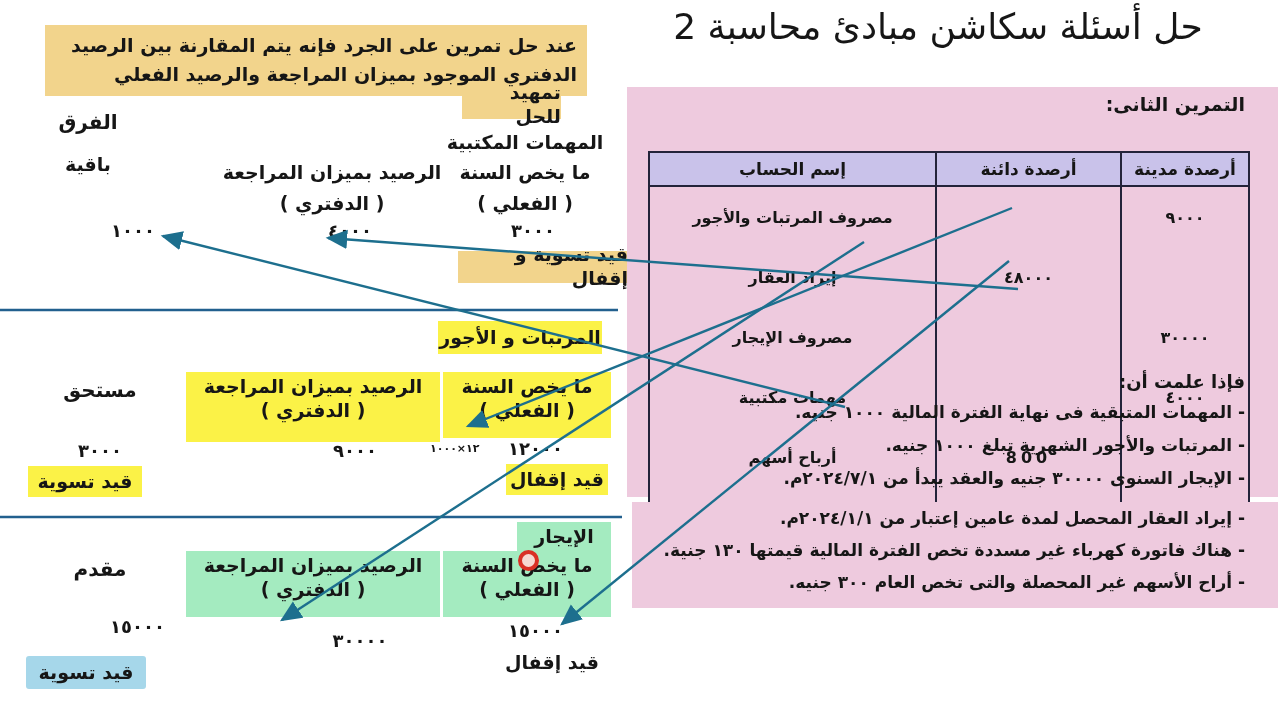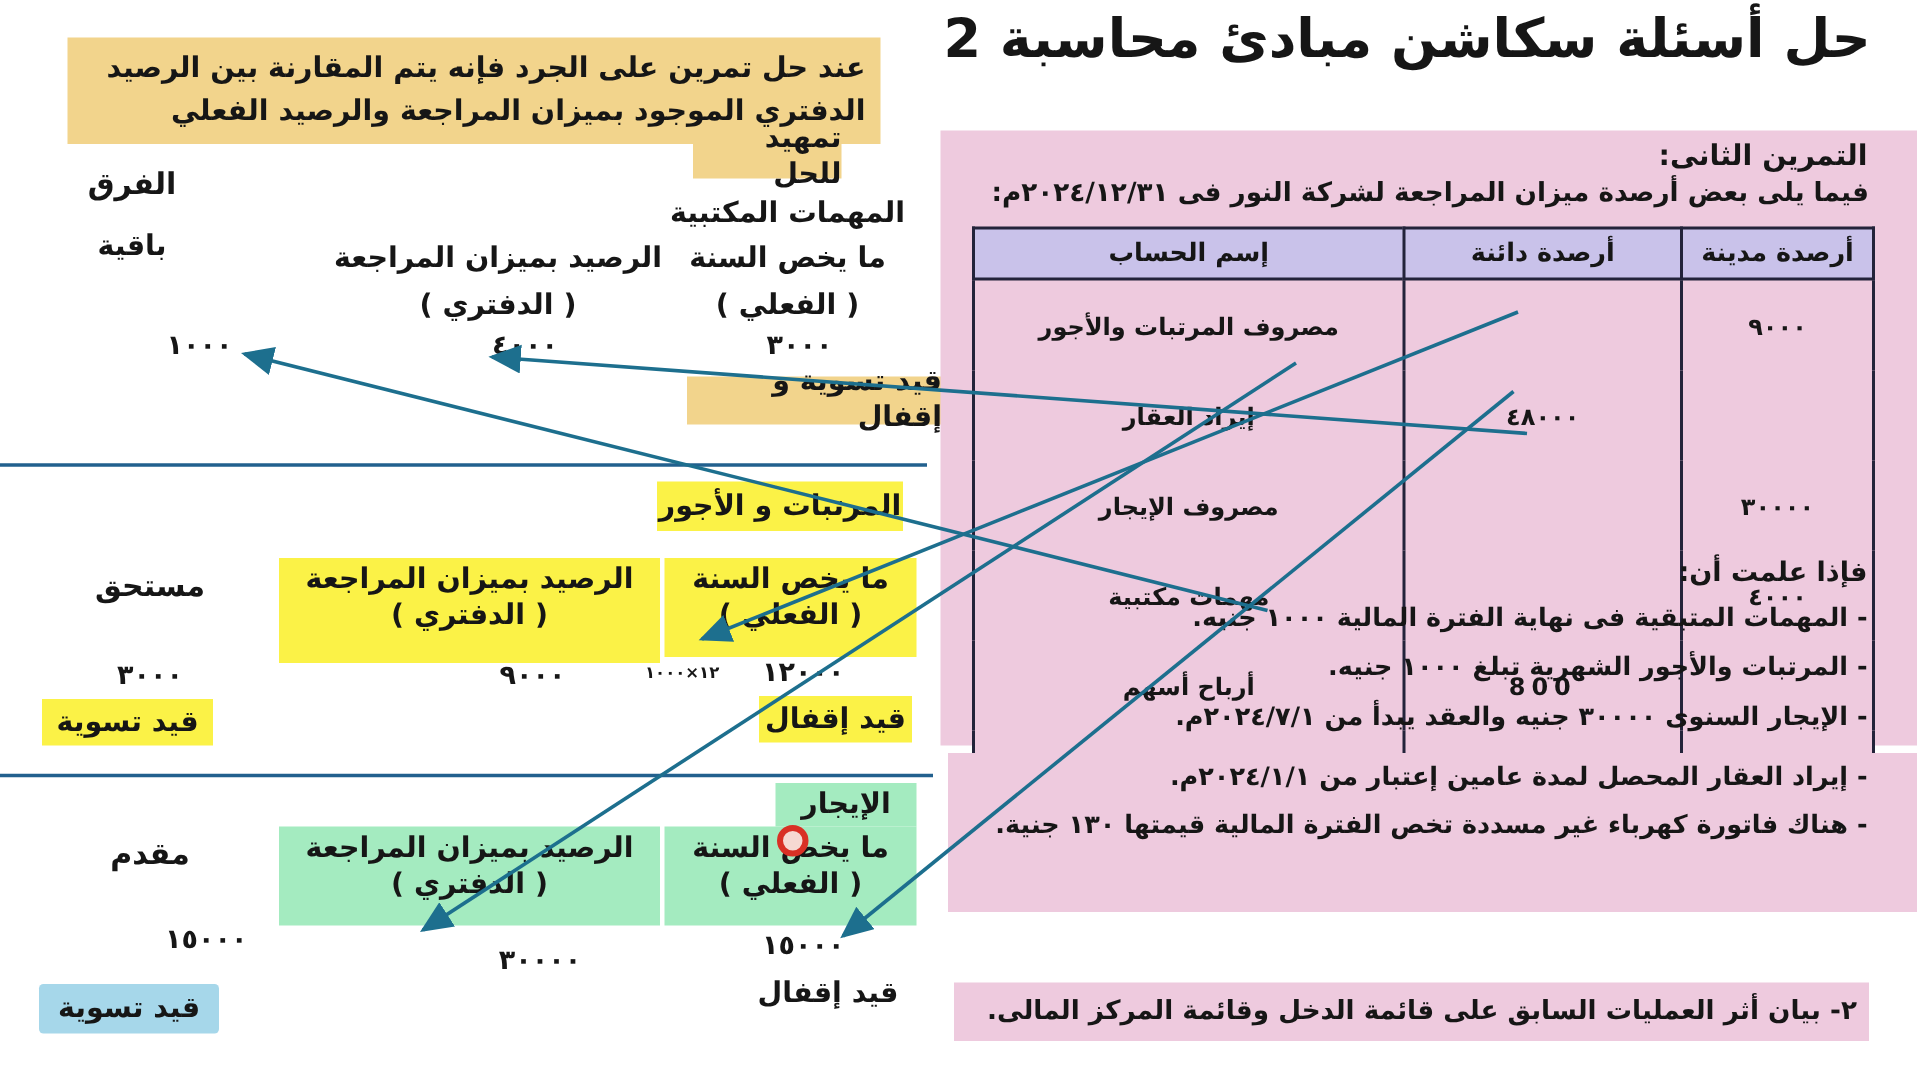--- a/index.html
+++ b/index.html
@@ -1,20 +1,20 @@
 <!DOCTYPE html>
 <html lang="ar" style="--pink: #eecade; --lavender: #c9c2ea; --tan: #f2d48c; --yellow: #fbf247; --green: #a4ebc0; --blue: #a6d7ea; --line: #1d6f8e; --sep: #22608e; --red: #d93025;"><head>
 <meta charset="utf-8">
 <style>
   html,body{margin:0;padding:0}
   .canvas{position:relative;width:1280px;height:720px;background:#ffffff;overflow:hidden;
           font-family:"DejaVu Sans",sans-serif;color:#161616}
   .abs{position:absolute}
   .ar{direction:rtl;unicode-bidi:embed}
-  .b{font-weight:bold}
+  .b{font-weight:normal}
   .ctr{text-align:center}
   .rgt{}
   .hl{display:flex;align-items:center;justify-content:center}
   .tan{background:var(--tan)}
   .yellow{background:var(--yellow)}
   .green{background:var(--green)}
   .blue{background:var(--blue);border-radius:3px}
   .pinkbox{background:var(--pink)}
   .lbl{font-weight:bold;font-size:19px;line-height:1.25}
   .num{font-weight:bold;letter-spacing:5px;text-align:center;font-size:18px;direction:ltr}
@@ -84,21 +84,20 @@
   <div class="abs num" style="left:300px;top:630px;width:120px">٣٠٠٠٠</div>
   <div class="abs num" style="left:80px;top:616px;width:115px">١٥٠٠٠</div>
   <div class="abs ar ctr lbl" style="left:502px;top:651px;width:100px">قيد إقفال</div>
   <div class="abs ar hl blue lbl" style="left:26px;top:656px;width:120px;height:33px">قيد تسوية</div>
 
   <div class="abs reddot" style="left:518px;top:550px"></div>
 
   <div class="abs pinkbox" style="left:627px;top:87px;width:651px;height:410px"></div>
 
   <div class="abs ar rgt panel-text" style="left:1020px;top:92px;width:225px;font-size:19px">التمرين الثانى:</div>
-  <div class="abs ar rgt panel-text" style="left:648px;top:118px;width:598px;font-size:17.5px">فيما يلى بعض أرصدة ميزان المراجعة لشركة النور فى ٢٠٢٤/١٢/٣١م:</div>
 
   <table class="tb abs" style="left:648px;top:151px">
     <colgroup>
         <col style="width:128px">
         <col style="width:185px">
         <col style="width:287px">
       </colgroup>
     <thead>
       <tr>
         <th>أرصدة مدينة</th>
@@ -141,22 +140,22 @@
   </table>
 
   <div class="abs ar rgt panel-text" style="left:1080px;top:370px;width:165px;font-size:18px">فإذا علمت أن:</div>
   <div class="abs ar rgt panel-text" style="left:650px;top:401px;width:595px">- المهمات المتبقية فى نهاية الفترة المالية ١٠٠٠ جنيه.</div>
   <div class="abs ar rgt panel-text" style="left:650px;top:434px;width:595px">- المرتبات والأجور الشهرية تبلغ ١٠٠٠ جنيه.</div>
   <div class="abs ar rgt panel-text" style="left:650px;top:467px;width:595px">- الإيجار السنوى ٣٠٠٠٠ جنيه والعقد يبدأ من ٢٠٢٤/٧/١م.</div>
 
   <div class="abs pinkbox" style="left:632px;top:502px;width:646px;height:106px"></div>
   <div class="abs ar rgt panel-text" style="left:645px;top:507px;width:600px">- إيراد العقار المحصل لمدة عامين إعتبار من ٢٠٢٤/١/١م.</div>
   <div class="abs ar rgt panel-text" style="left:645px;top:539px;width:600px">- هناك فاتورة كهرباء غير مسددة تخص الفترة المالية قيمتها ١٣٠ جنية.</div>
+  <div class="abs ar rgt panel-text" style="left:645px;top:571px;width:600px">- أراح الأسهم غير المحصلة والتى تخص العام ٣٠٠ جنيه.</div>
 
-  <div class="abs ar rgt pinkbox panel-text" style="left:636px;top:655px;width:602px;height:31px;padding:8px 8px 0 0;font-size:17.5px">٢- بيان أثر العمليات السابق على قائمة الدخل وقائمة المركز المالى.</div>
 
   <svg class="abs" style="left:0;top:0;pointer-events:none" width="1280" height="720">
     <defs>
       <marker id="arw" markerWidth="10" markerHeight="10" refX="8" refY="4" orient="auto">
         <path d="M0,0 L9,4 L0,8 z" style="fill:var(--line)"></path>
       </marker>
     </defs>
     <line class="sep" x1="0" y1="310" x2="618" y2="310"></line>
     <line class="sep" x1="0" y1="517" x2="622" y2="517"></line>
     <line class="conn" x1="1012" y1="208" x2="468" y2="426" marker-end="url(#arw)"></line>

